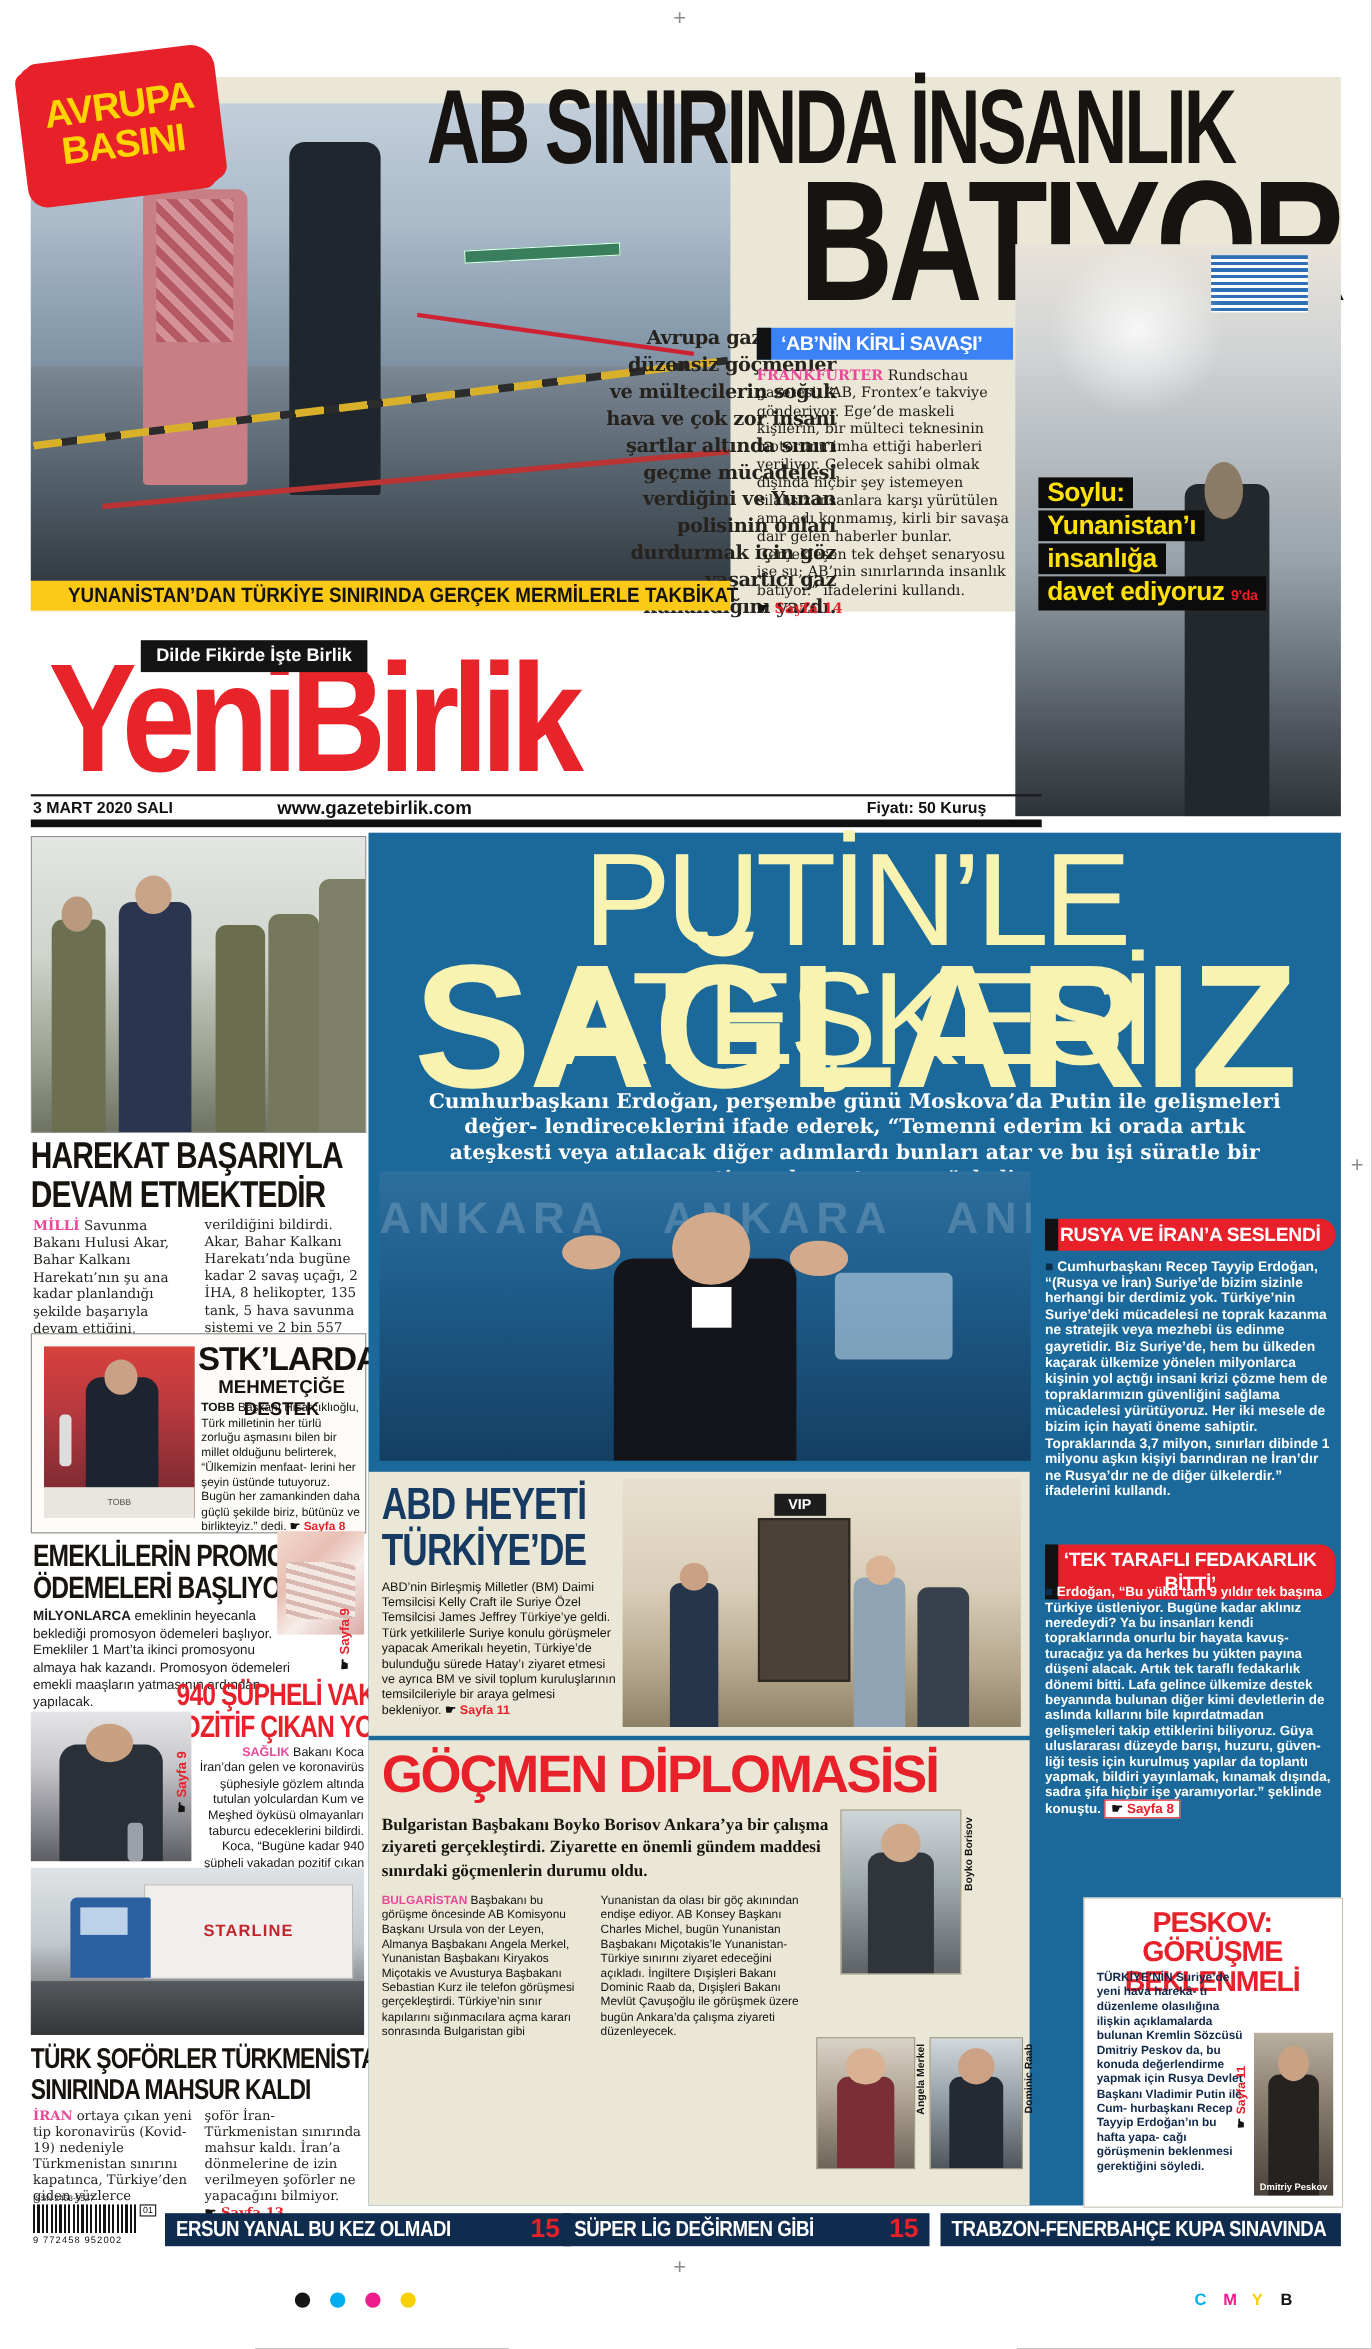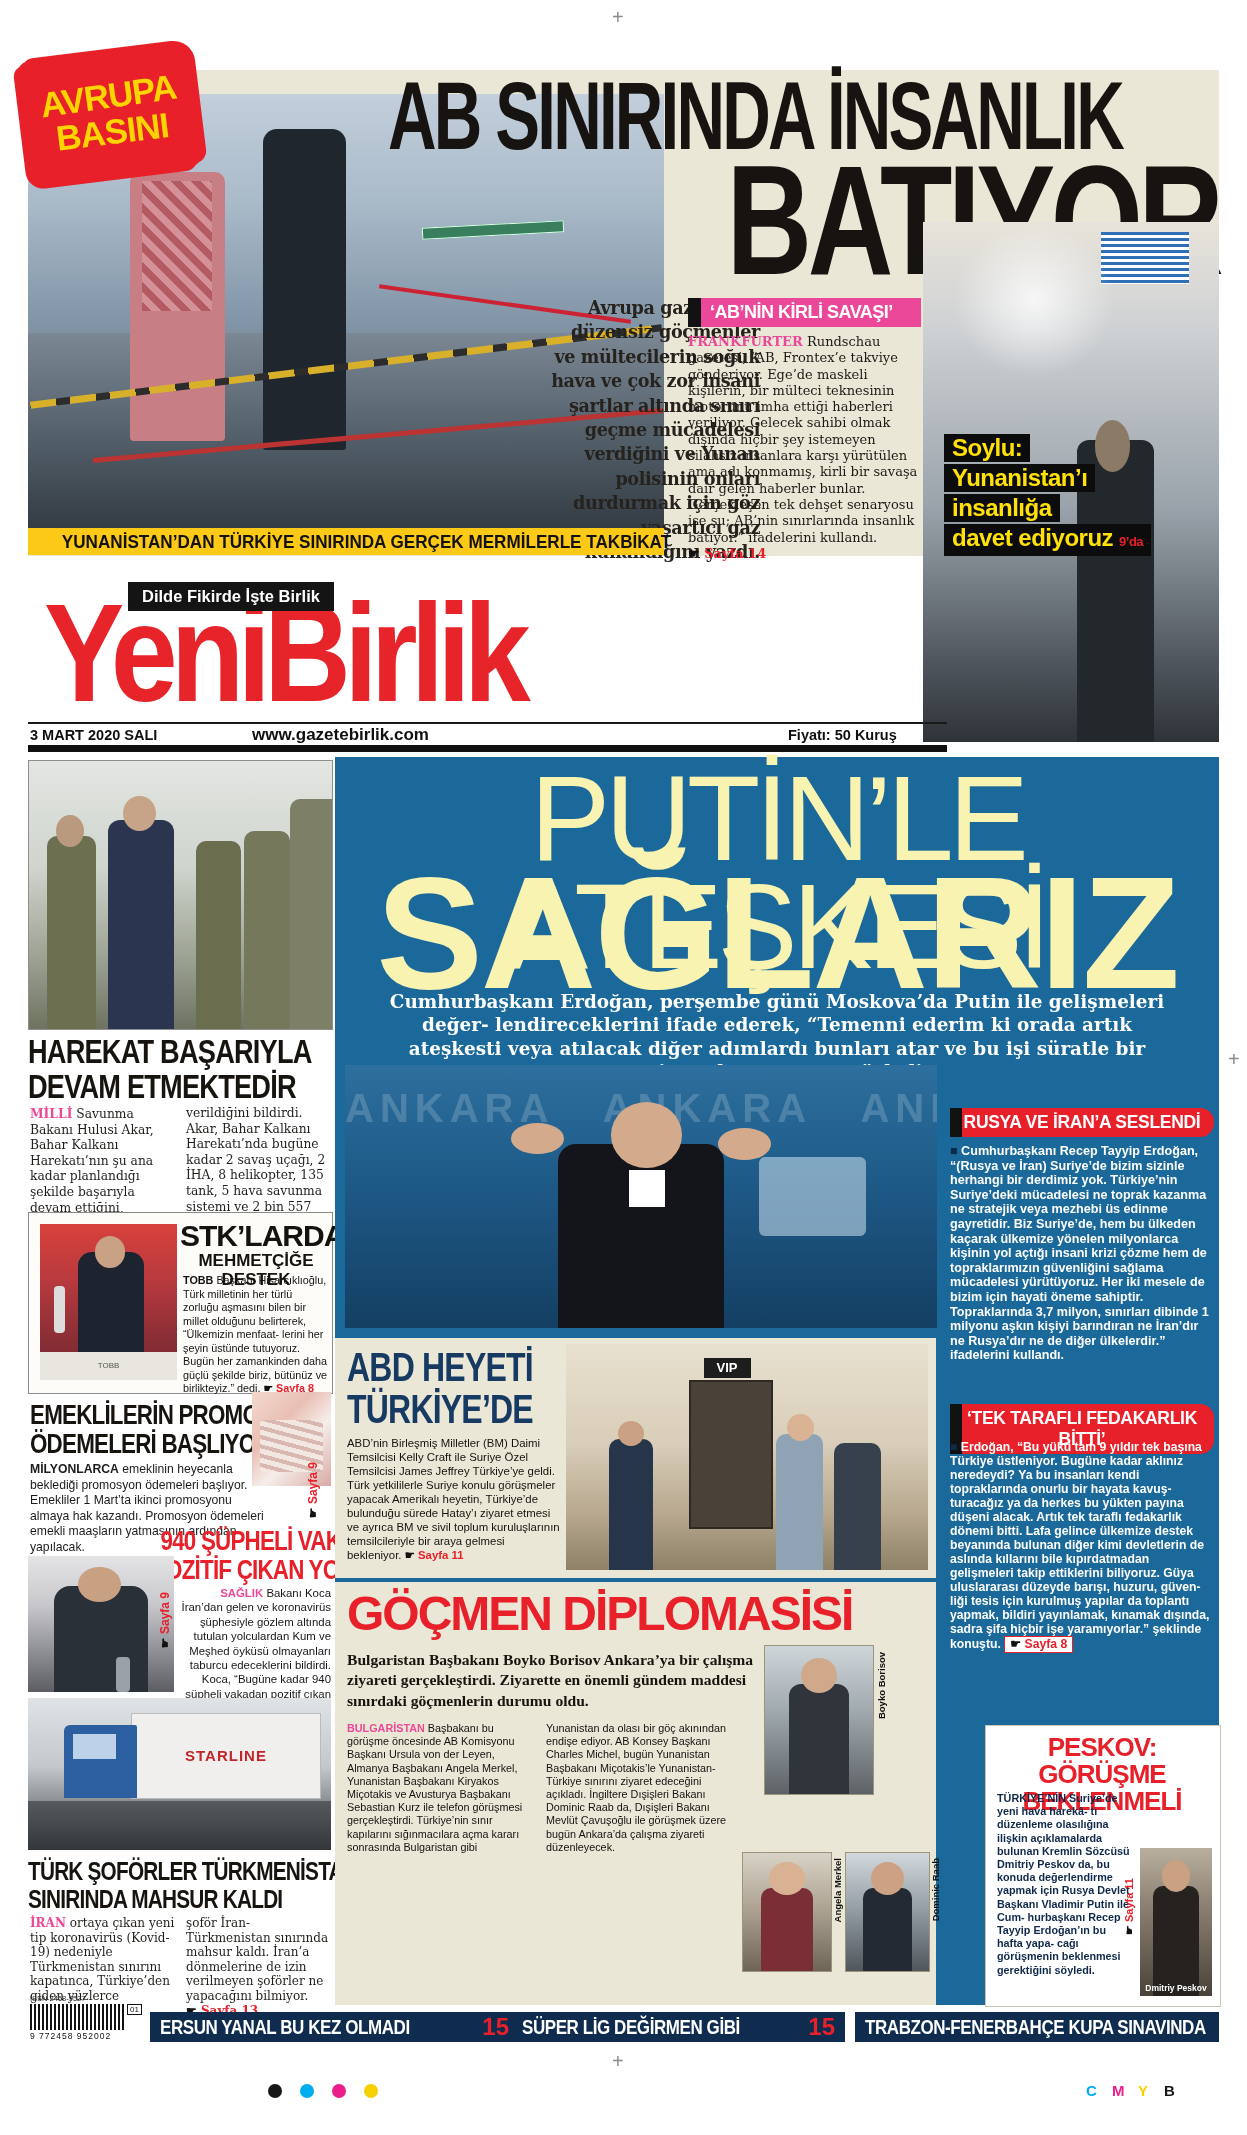--- a/index.html
+++ b/index.html
@@ -22,21 +22,21 @@
          border-radius:10px 22px 12px 18px;box-shadow:-5px 4px 0 #e8202a,5px -3px 0 #e8202a;
          display:flex;flex-direction:column;align-items:center;justify-content:center;}
   .badge span{color:#ffd400;font-weight:bold;font-size:35px;line-height:36px;letter-spacing:-1px;}
   .h1line{left:388px;top:72px;width:831px;height:92px;color:#171310;}
   .h1line span{font-size:96px;font-weight:bold;letter-spacing:-4px;line-height:88px;transform:scaleX(.70);transform-origin:left center;}
   .h2line{left:480px;top:152px;width:739px;height:140px;text-align:right;color:#171310;}
   .h2line span{font-size:156px;font-weight:bold;letter-spacing:-6px;line-height:136px;transform:scaleX(.76);transform-origin:right center;}
   .intro{left:546px;top:296px;width:214px;text-align:right;font-family:"DejaVu Serif",serif;
          font-weight:bold;font-size:17.6px;line-height:24.4px;color:#26221d;letter-spacing:-.4px;}
   .dwbox{left:688px;top:298px;width:233px;}
-  .dwtitle{position:relative;background:#ec4899;color:#fff;font-weight:bold;font-size:18px;
+  .dwtitle{position:relative;background:#3b82f6;color:#fff;font-weight:bold;font-size:18px;
            padding:4px 6px 4px 22px;letter-spacing:-.5px;}
   .dwtitle .notch{position:absolute;left:0;top:0;width:13px;height:100%;background:#121212;}
   .dwbody{font-family:"DejaVu Serif",serif;font-size:13px;line-height:16.3px;color:#1d1a16;margin-top:7px;}
   .lead-red{color:#ec4899;font-weight:bold;margin-top:40px;}
   .pageref{font-weight:bold;color:#e8202a;white-space:nowrap;}
   .pageref .hand{color:#121212;}
   .soylu{left:944px;top:434px;width:270px;}
   .soylu .line{display:table;background:#0c0c0c;color:#ffe10a;font-weight:bold;font-size:24px;
                line-height:26px;padding:1px 8px;margin-bottom:2px;letter-spacing:-.5px;}
   .soylu-page{color:#e8202a;font-size:13px;font-weight:bold;display:inline-block;margin-left:6px;}

